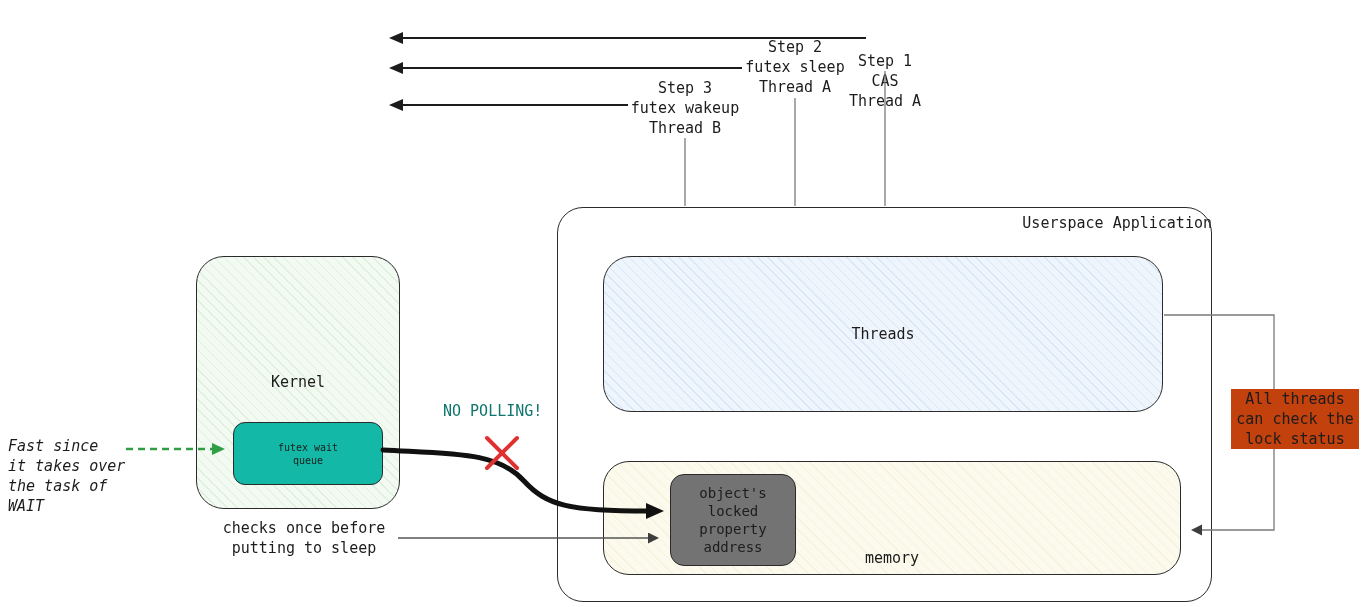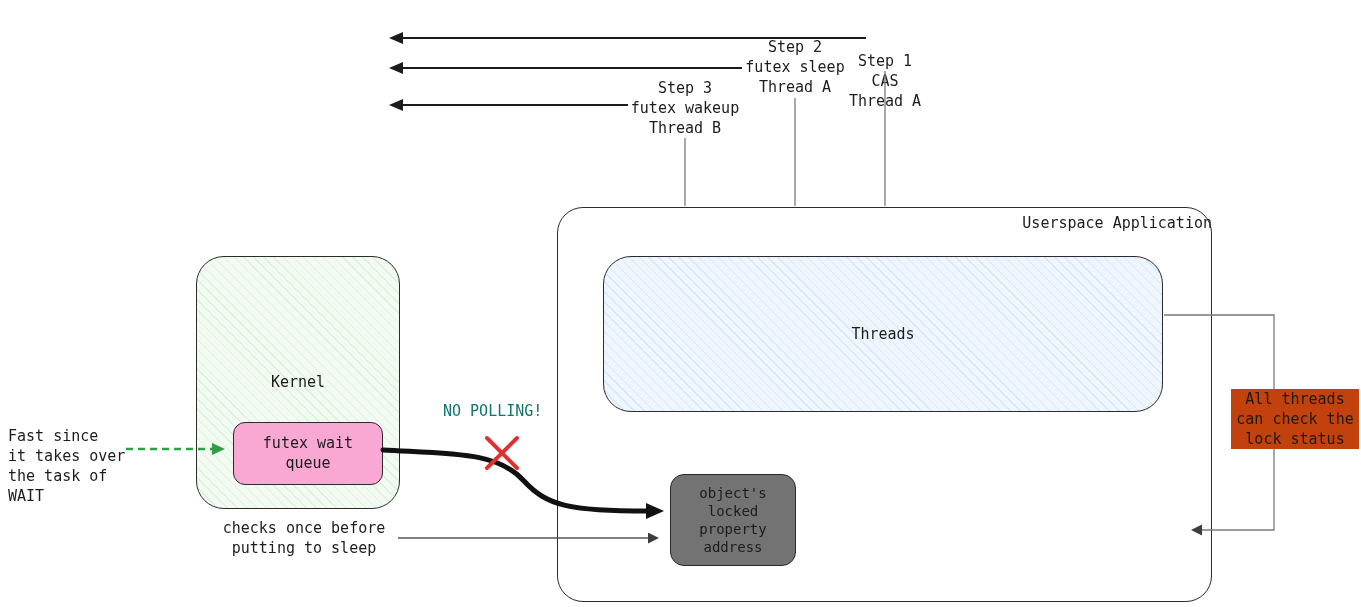--- a/index.html
+++ b/index.html
@@ -38,23 +38,23 @@
 
   .object-box { left:670px; top:474px; width:126px; height:92px; border-radius:14px;
     background-color:#737373; font-size:14px; line-height:1.3; white-space:pre-line; }
 
   .kernel-box { left:196px; top:256px; width:204px; height:253px; border-radius:28px;
     background-color:#f2faf2;
     background-image:repeating-linear-gradient(45deg, rgba(70,165,80,0.12) 0 1px, transparent 1px 7px); }
   .kernel-title { left:196px; top:372px; width:204px; }
 
   .futex-box { left:233px; top:422px; width:150px; height:63px; border-radius:12px;
-    background-color:#f9a8d4; white-space:pre-line; line-height:1.3; font-size:15px; }
+    background-color:#14b8a6; white-space:pre-line; line-height:1.3; font-size:10px; }
 
-  .fast-note { left:8px; top:426px; width:140px; }
+  .fast-note { left:8px; top:436px; width:140px;font-style:italic; }
   .no-polling { left:443px; top:401px; color:#0f766e; }
   .checks-note { left:210px; top:518px; width:188px; }
   .all-threads-note { left:1231px; top:389px; width:128px; background:#c2410c; }
 
   svg.overlay { position:absolute; left:0; top:0; width:1361px; height:607px; pointer-events:none; }
 </style>
 </head>
 <body>
 
 <div class="canvas">
@@ -70,20 +70,23 @@
 futex wakeup
 Thread B</div>
 
   <div class="box userspace-box"></div>
   <div class="lbl center userspace-title">Userspace Application</div>
 
   <div class="box threads-box flexc">
     <span class="lbl" style="position:static">Threads</span>
   </div>
 
+  <div class="box memory-box">
+    <div class="memory-lbl">memory</div>
+  </div>
 
   <div class="box object-box flexc">object's
 locked
 property
 address</div>
 
   <div class="box kernel-box"></div>
   <div class="lbl center kernel-title">Kernel</div>
   <div class="box futex-box flexc">futex wait
 queue</div>

